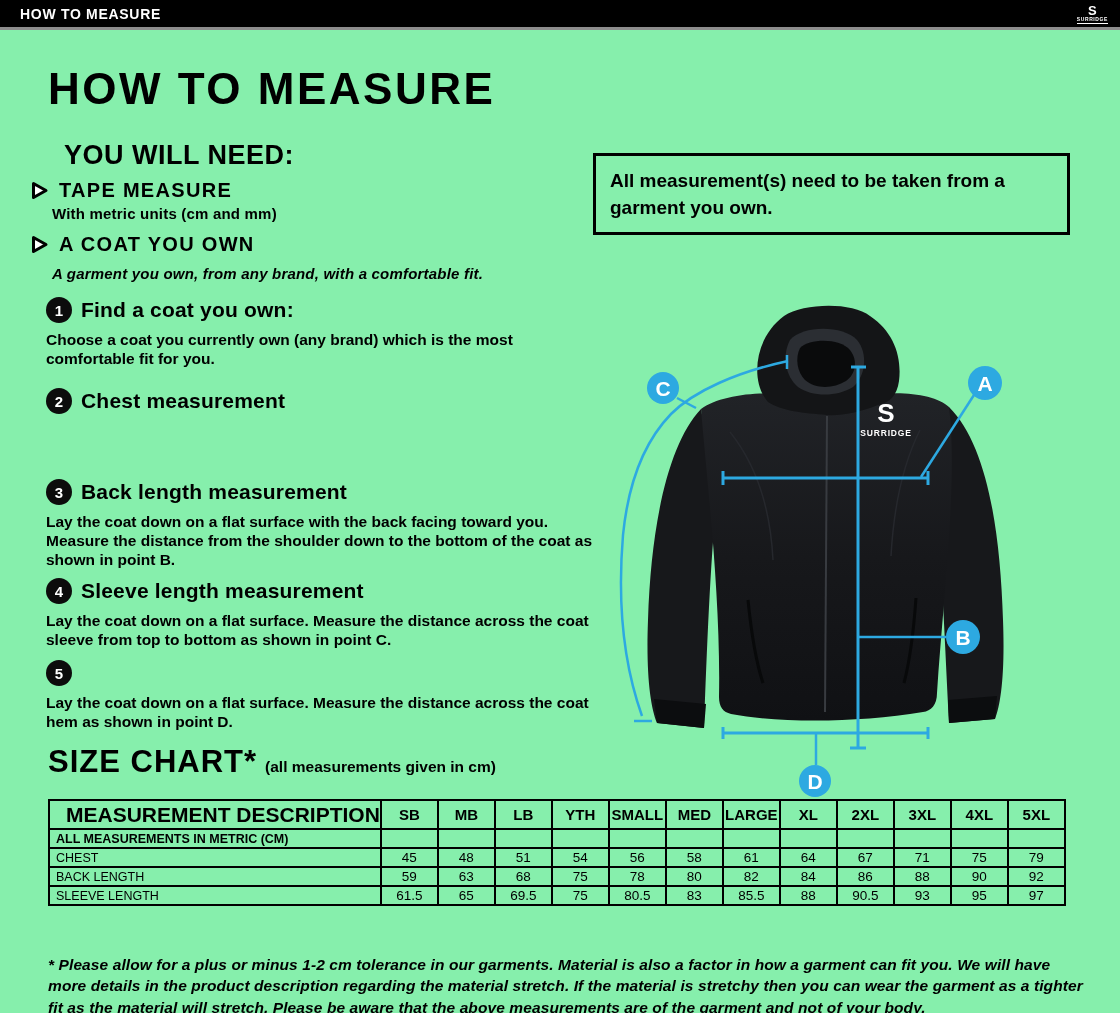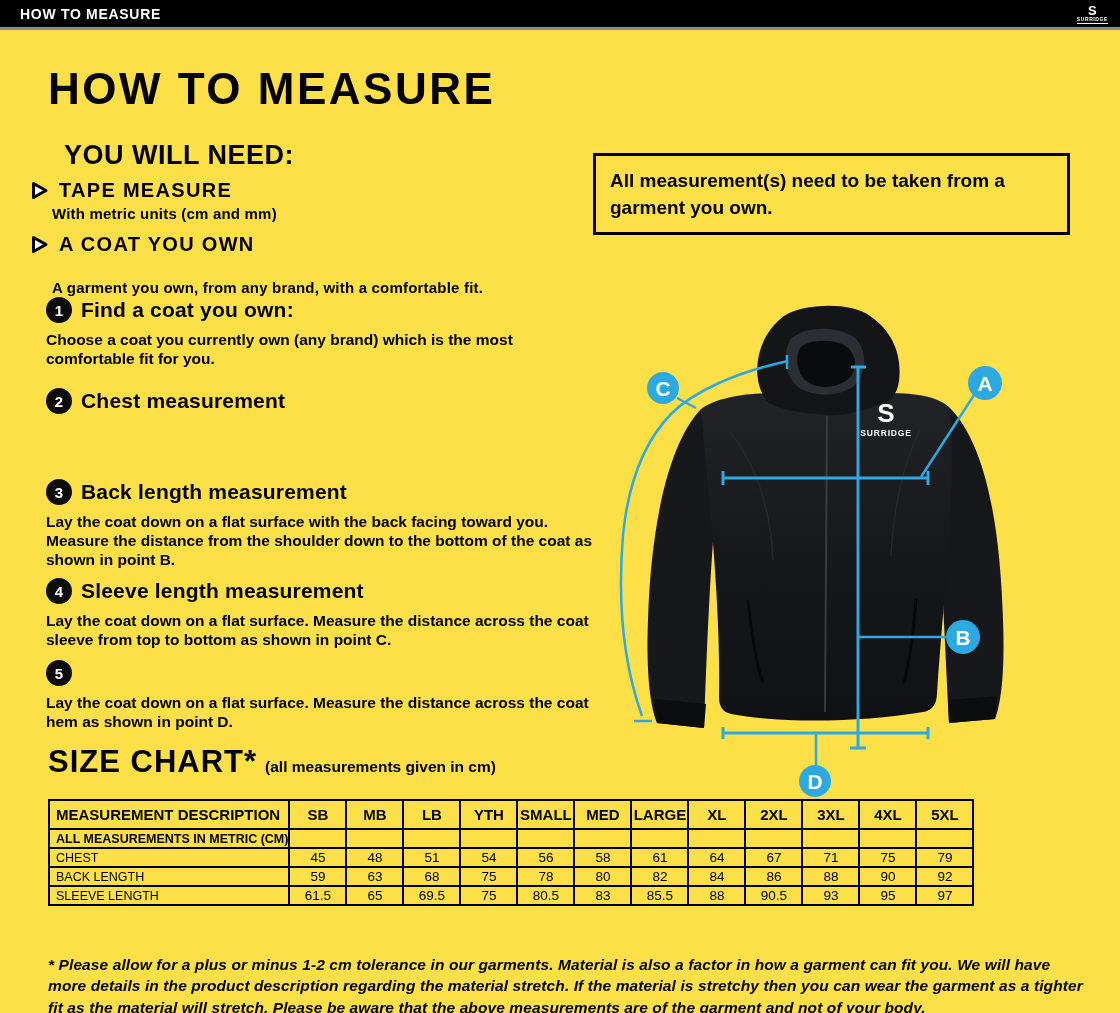--- a/index.html
+++ b/index.html
@@ -1,16 +1,16 @@
 <!DOCTYPE html>
 <html><head>
 <meta charset="utf-8">
 <style>
   html,body{margin:0;padding:0;background:#fff;}
-  .page{position:relative;width:1120px;height:1013px;background:#fde047;overflow:hidden;
+  .page{position:relative;width:1120px;height:1013px;background:#86efac;overflow:hidden;
         font-family:"Liberation Sans",sans-serif;color:#000;}
 
   
   .topbar{position:absolute;left:0;top:0;width:1120px;height:27px;background:#000;
           border-bottom:3px solid #8d8d8d;box-sizing:content-box;
           display:flex;align-items:center;justify-content:space-between;}
   .topbar-title{color:#fff;font-weight:bold;font-size:14px;letter-spacing:.7px;padding-left:20px;}
   .topbar-logo{display:flex;flex-direction:column;align-items:center;line-height:1;color:#fff;margin-right:12px;}
   .topbar-logo .s{font-size:13px;font-weight:bold;}
   .topbar-logo .w{font-size:5px;font-weight:bold;letter-spacing:.6px;border-bottom:1px solid #fff;padding-bottom:1px;}
@@ -34,21 +34,21 @@
 
   .diagram{position:absolute;left:598px;top:293px;}
 
   .sizechart-head{position:absolute;left:48px;top:744px;}
   .sizechart-head .big{font-size:31px;font-weight:bold;letter-spacing:1px;margin-top:28px;}
   .sizechart-head .small{font-size:15.5px;font-weight:bold;margin-left:8px;margin-top:12px;}
 
   table.sc{position:absolute;left:48px;top:799px;border-collapse:collapse;table-layout:fixed;}
   .sc th,.sc td{border:2px solid #000;text-align:center;padding:0;white-space:nowrap;overflow:hidden;}
   .sc th{font-size:15px;height:27px;}
-  .sc th.desc{text-align:left;padding-left:6px;font-size:15px;}
+  .sc th.desc{text-align:right;padding-left:16px;font-size:21px;}
   .sc td{font-size:13.5px;font-weight:normal;height:17px;}
   .sc td.lbl{text-align:left;padding-left:6px;font-size:12.5px;}
   .sc tr.note td{font-weight:bold;}
   .sc tr.note td.lbl{font-size:12.5px;}
 
   .footnote{position:absolute;left:48px;top:938px;width:1042px;font-size:15.5px;font-weight:bold;
             font-style:italic;line-height:21.5px;letter-spacing:.1px;}
 </style>
 </head>
 <body>
@@ -73,21 +73,21 @@
     <span class="t">TAPE MEASURE</span>
   </div>
   <div class="req-detail" style="top:205px;">With metric units (cm and mm)</div>
 
   <div class="req" style="top:233px;">
     <svg width="19" height="19" viewBox="0 0 19 19">
       <polygon points="3.5,2.5 16,9.5 3.5,16.5" fill="#fff" stroke="#000" stroke-width="3" stroke-linejoin="round"></polygon>
     </svg>
     <span class="t">A COAT YOU OWN</span>
   </div>
-  <div class="req-detail" style="top:279px;">A garment you own, from any brand, with a comfortable fit.</div>
+  <div class="req-detail" style="top:265px;font-style:italic;">A garment you own, from any brand, with a comfortable fit.</div>
 
   <div class="callout">All measurement(s) need to be taken from a garment you own.</div>
 
   <div class="step" style="top:297px;">
     <div class="step-head">
       <div class="badge">1</div>
       <div class="step-title">Find a coat you own:</div>
     </div>
     <p class="step-body" style="width:530px;">Choose a coat you currently own (any brand) which is the most comfortable fit for you.</p>
   </div>

